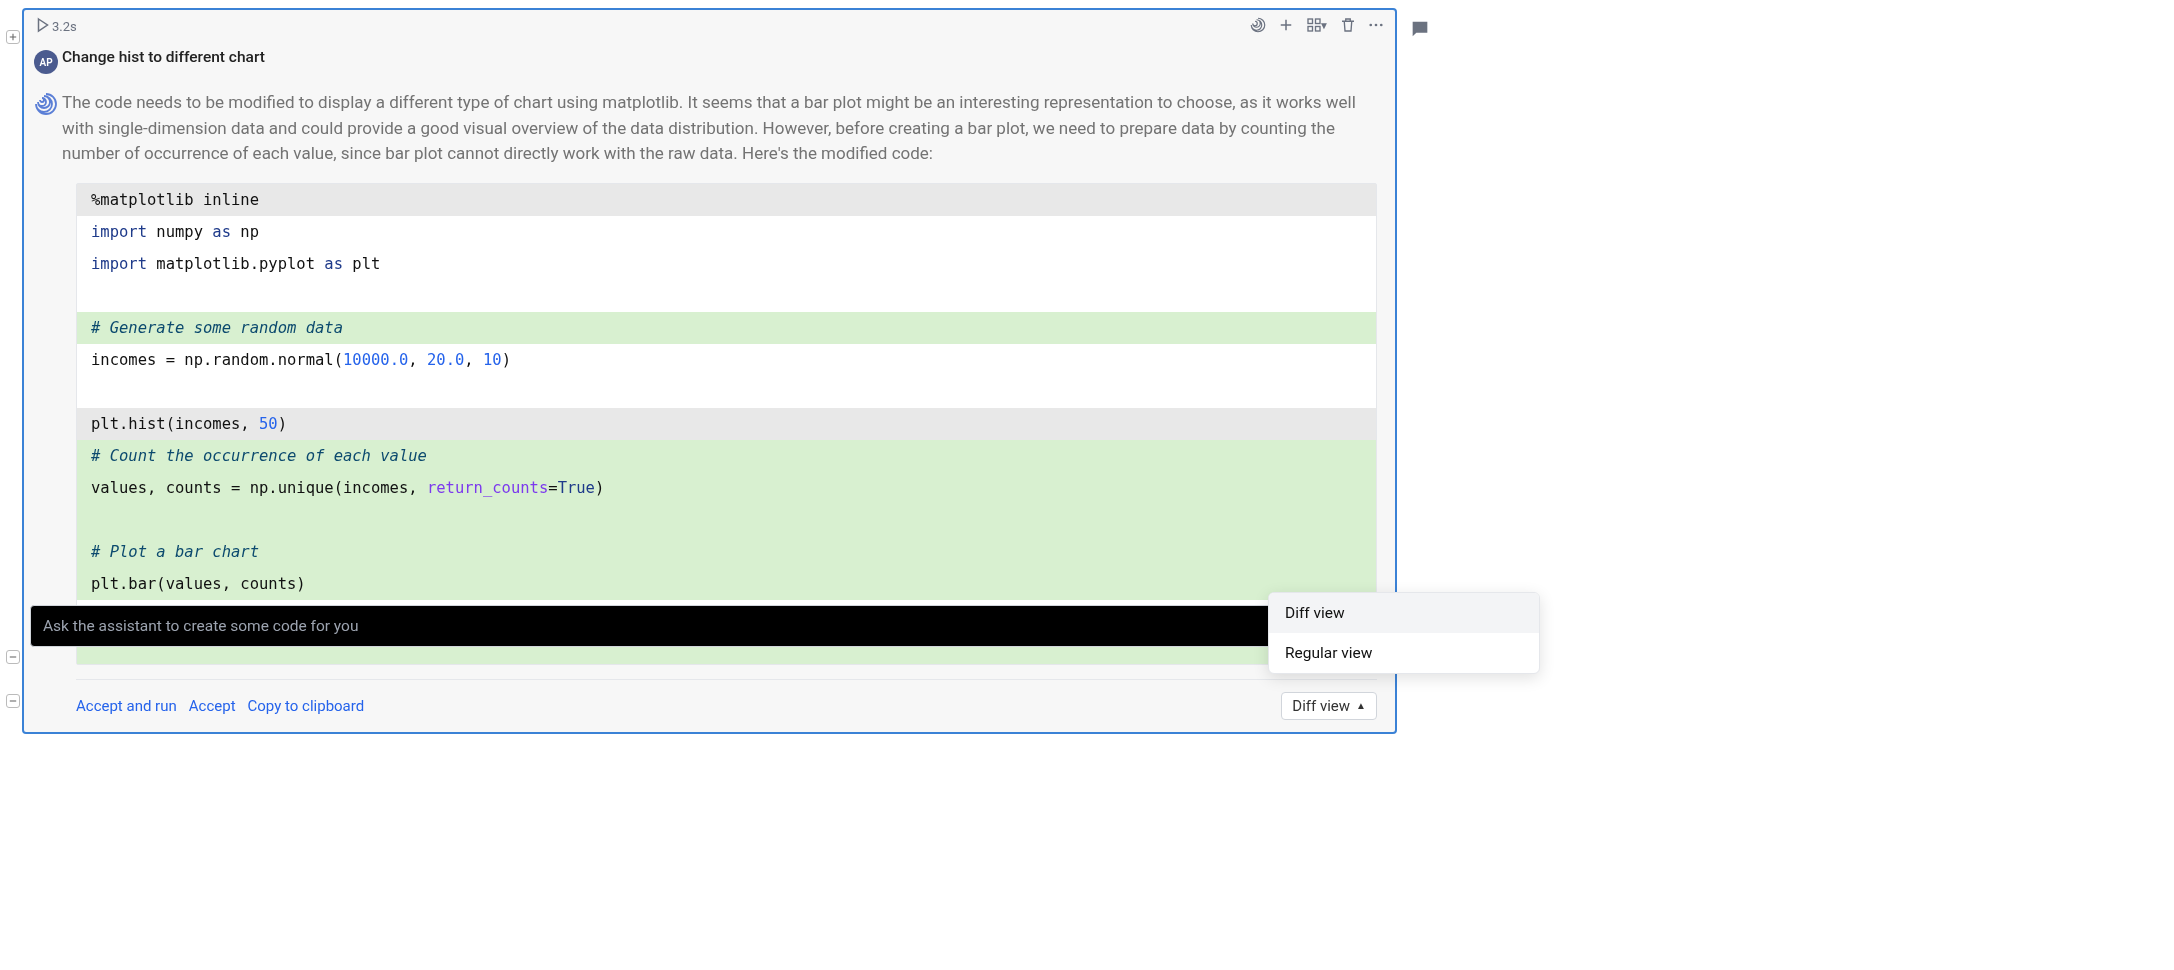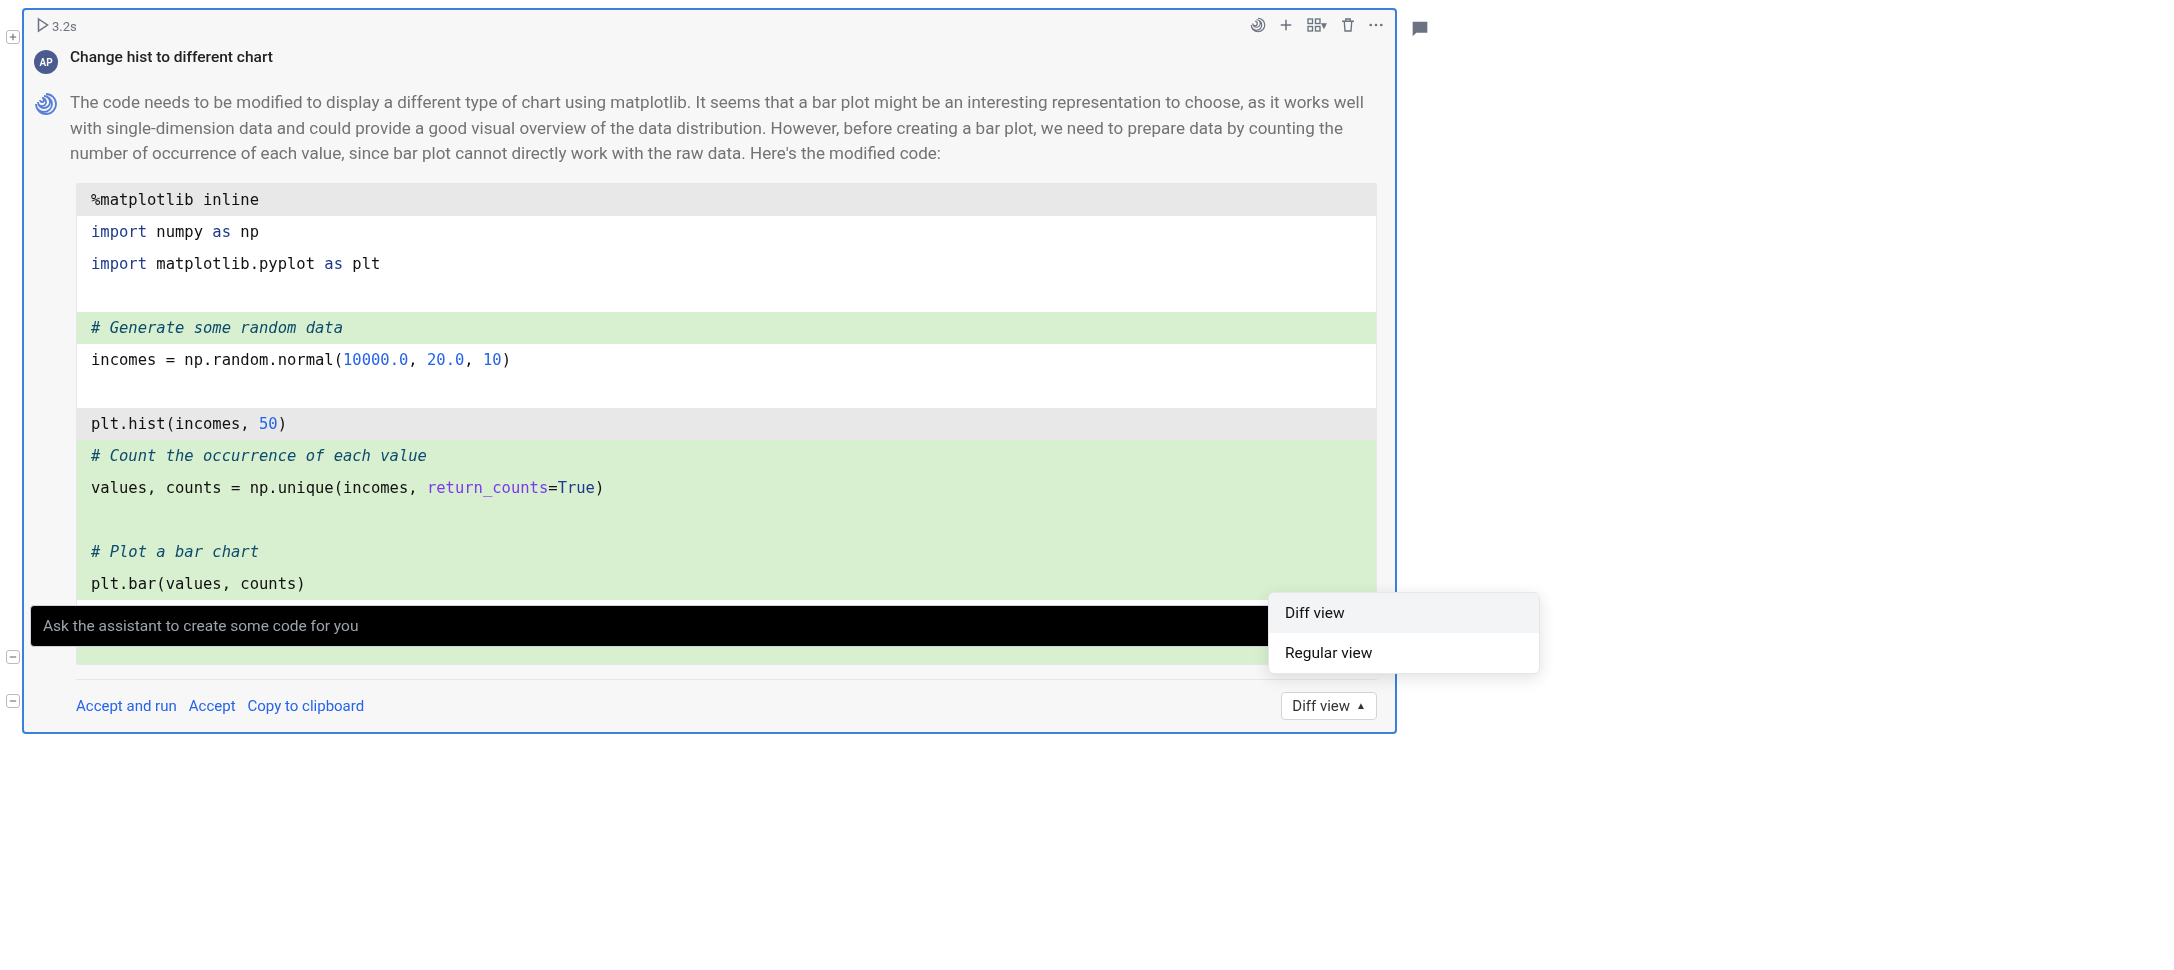--- a/index.html
+++ b/index.html
@@ -43,21 +43,21 @@
     font-size: 13px;
     color: #6b7280;
   }
   .cell-header-left { display: flex; align-items: flex-end; gap: 0; }
   .cell-header-left .play { display:inline-flex; }
   .cell-header-right { display: flex; align-items: center; gap: 10px; }
   .hdr-icon { display:inline-flex; color:#6b7280; cursor:pointer; align-items:center; }
   .hdr-icon svg { width:18px; height:18px; }
   .dropdown-caret { font-size:10px; margin-left:-4px; color:#6b7280; }
 
-  .chat-row { display:flex; align-items:flex-start; gap:12px; padding: 10px 18px 6px 10px; }
+  .chat-row { display:flex; align-items:flex-start; gap:4px; padding: 10px 18px 6px 10px; }
   .avatar-user {
     width:24px; height:24px; border-radius:50%; background:#4b5b8f; color:#fff;
     font-size:10px; font-weight:600; display:flex; align-items:center; justify-content:center;
     flex-shrink:0; margin-top:2px;
   }
   .avatar-ai {
     width:24px; height:24px; border-radius:50%;
     display:flex; align-items:center; justify-content:center; flex-shrink:0; margin-top:2px;
     color:#5b7fd6;
   }

